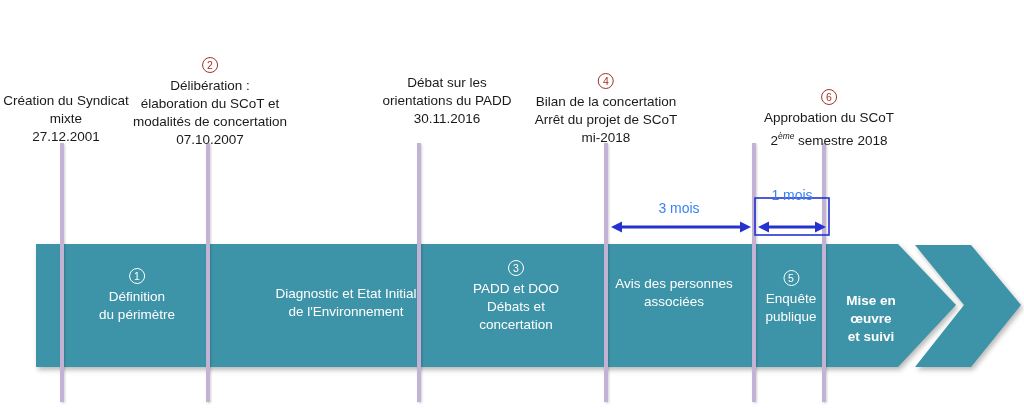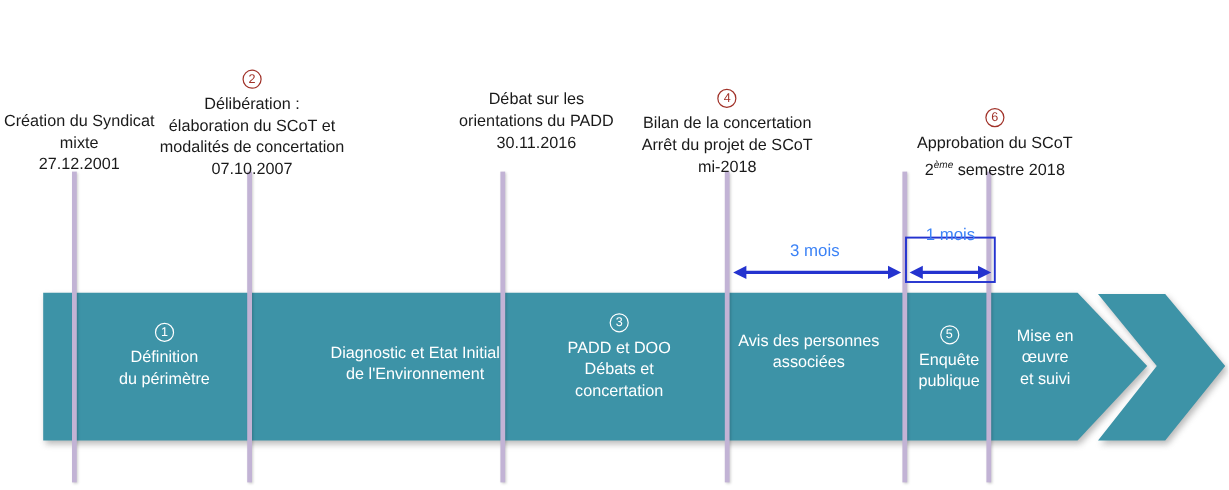--- a/index.html
+++ b/index.html
@@ -147,21 +147,21 @@
     <div>Avis des personnes</div>
     <div>associées</div>
   </div>
 
   <div class="phase" style="left:791px;top:269px;">
     <div><span class="num-circle white">5</span></div>
     <div>Enquête</div>
     <div>publique</div>
   </div>
 
-  <div class="phase" style="left:871px;top:271px;">
+  <div class="phase" style="left:871px;top:292px;font-weight:bold;">
     <div>Mise en</div>
     <div>œuvre</div>
     <div>et suivi</div>
   </div>
 
   <div class="duration-label" style="left:679px;top:200px;">3 mois</div>
   <div class="duration-label" style="left:792px;top:187px;">1 mois</div>
 
 </div>
 

